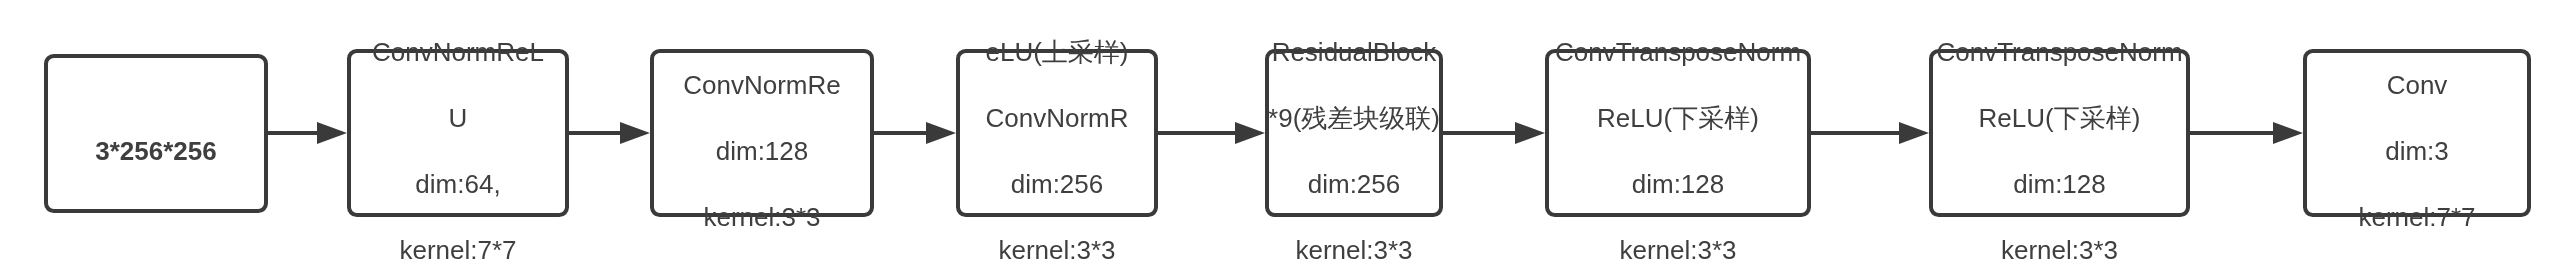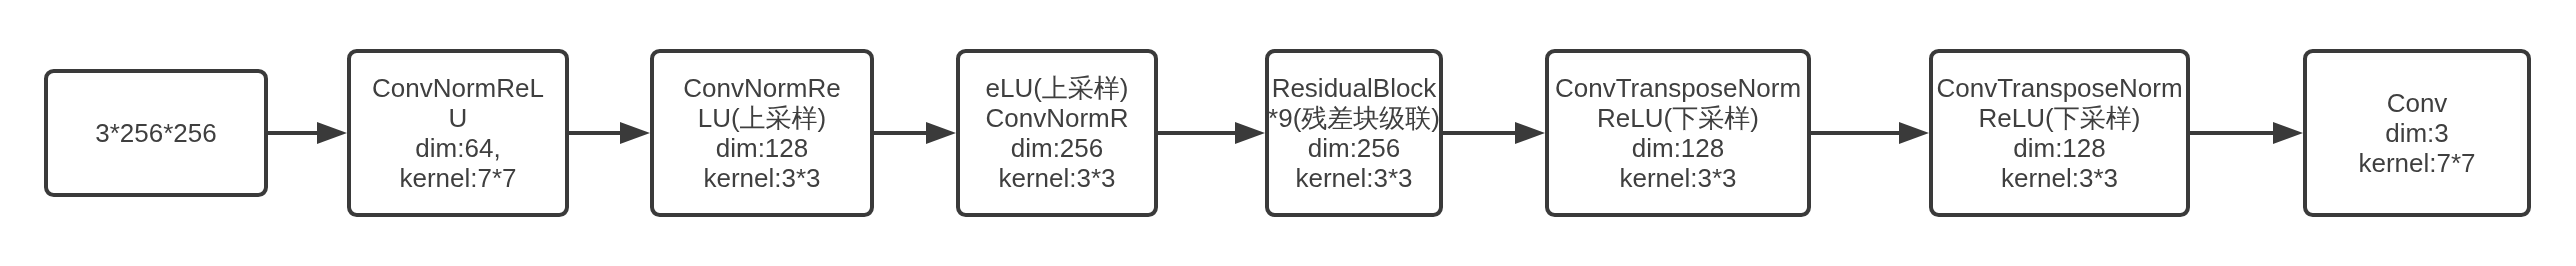--- a/index.html
+++ b/index.html
@@ -16,30 +16,30 @@
     box-sizing: border-box; flex: 0 0 auto;
     height: 168px;
     background: #ffffff;
     border: 4.5px solid #3a3a3a;
     border-radius: 9.7px;
     display: flex; flex-direction: column;
     justify-content: center; align-items: center;
     text-align: center;
     font-size: 26px; line-height: 30px;
   }
-  .line { white-space: nowrap; }
+  .line { white-space: nowrap; margin-top: 36px; }
   .arrow { flex: 0 0 auto; display: flex; align-items: center; }
   .shaft { flex: 1 1 auto; height: 4.5px; background: #3a3a3a; }
   .head {
     flex: 0 0 auto; width: 0; height: 0;
     border-top: 11px solid transparent;
     border-bottom: 11px solid transparent;
     border-left: 30px solid #3a3a3a;
   }
-  .n1 { width: 224px; height: 128px; }
+  .n1 { width: 224px; height: 159px; font-weight: bold; }
   .n2 { width: 222px; }
   .n3 { width: 224px; }
   .n4 { width: 202px; }
   .n5 { width: 178px; }
   .n6 { width: 266px; }
   .n7 { width: 261px; }
   .n8 { width: 228px; }
   .a1 { width: 79px; }
   .a2 { width: 81px; }
   .a3 { width: 82px; }
@@ -69,21 +69,20 @@
     <div class="line">kernel:7*7</div>
   </div>
 
   <div class="arrow a2">
     <div class="shaft"></div>
     <div class="head"></div>
   </div>
 
   <div class="node n3">
     <div class="line">ConvNormRe</div>
-    <div class="line">LU(上采样)</div>
     <div class="line">dim:128</div>
     <div class="line">kernel:3*3</div>
   </div>
 
   <div class="arrow a3">
     <div class="shaft"></div>
     <div class="head"></div>
   </div>
 
   <div class="node n4">

